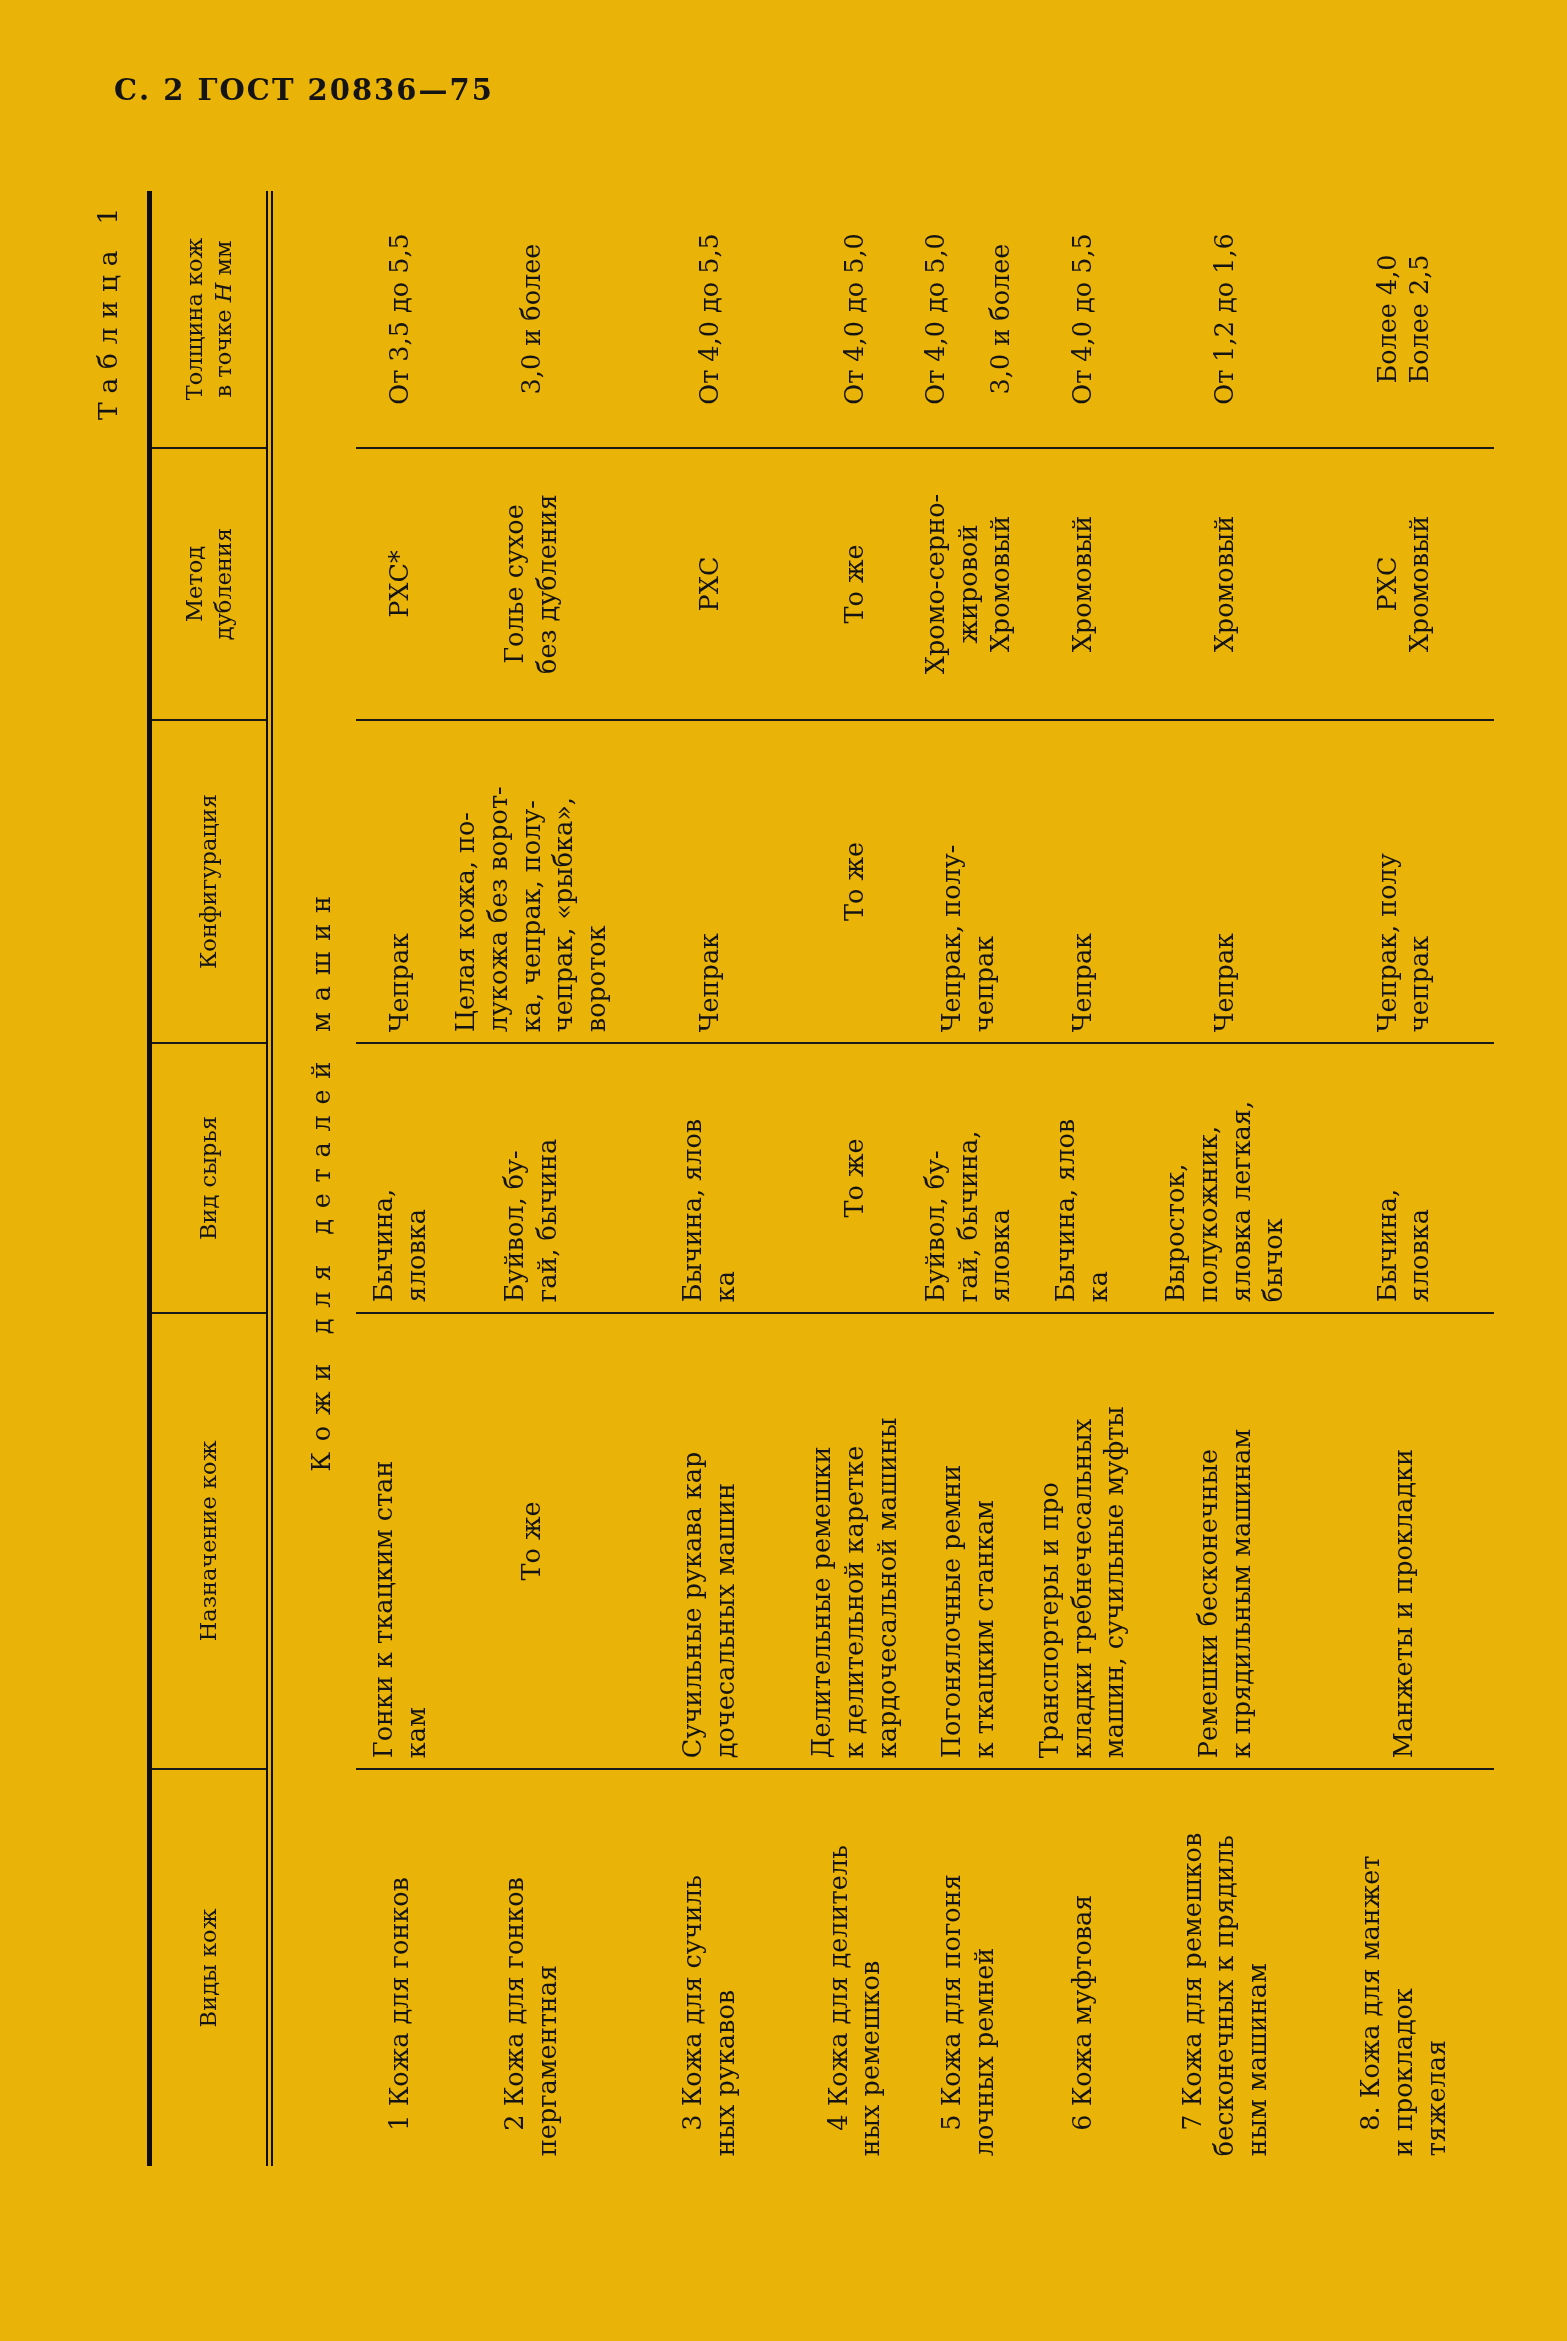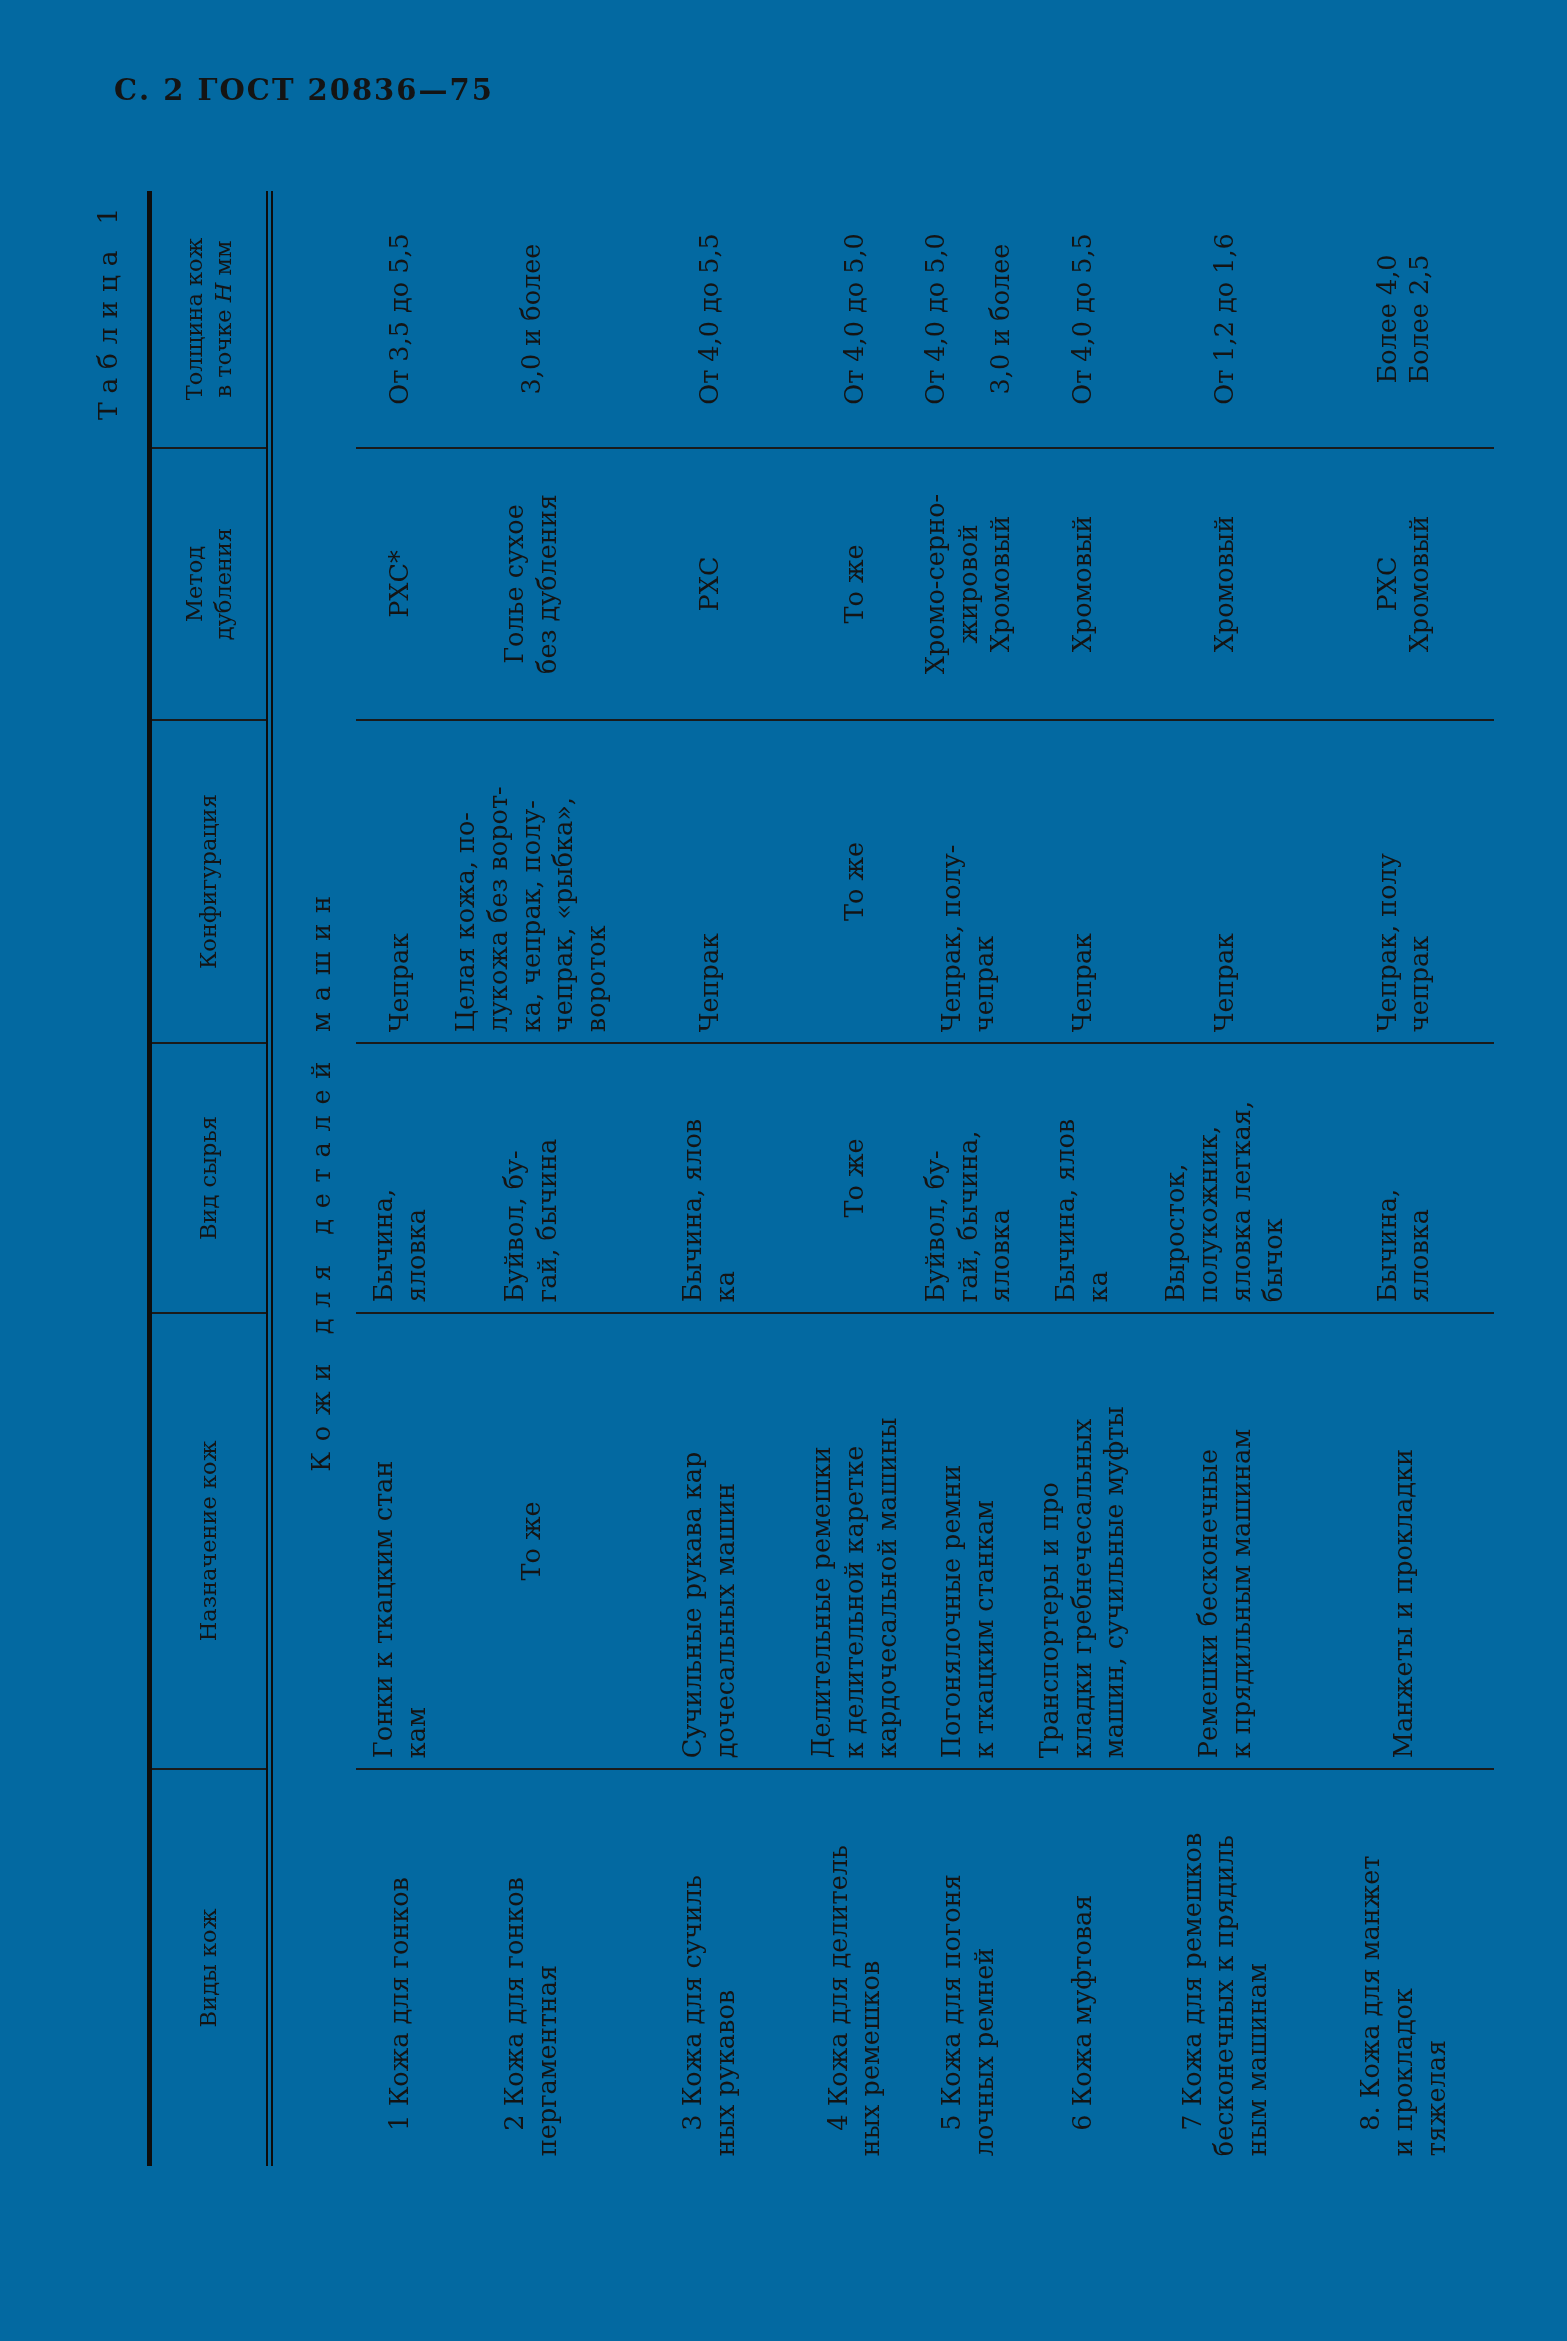--- a/index.html
+++ b/index.html
@@ -4,21 +4,21 @@
 <style>
   html,body{margin:0;padding:0;}
   body{
     width:1567px;height:2342px;
     background:#ffffff;
     font-family:"DejaVu Serif", serif;
     color:#141414;
     -webkit-font-smoothing:antialiased;
   }
   .page{
-    position:relative;width:1567px;height:2342px;background:#0369a1;overflow:hidden;
+    position:relative;width:1567px;height:2342px;background:#eab308;overflow:hidden;
   }
   .page-header{
     position:absolute;left:114px;top:73px;
     font-size:29px;font-weight:bold;letter-spacing:2px;white-space:nowrap;
   }
   
   .rotated-wrap{
     position:absolute;left:147px;top:191px;width:1274px;height:1975px;
   }
   .readable{

